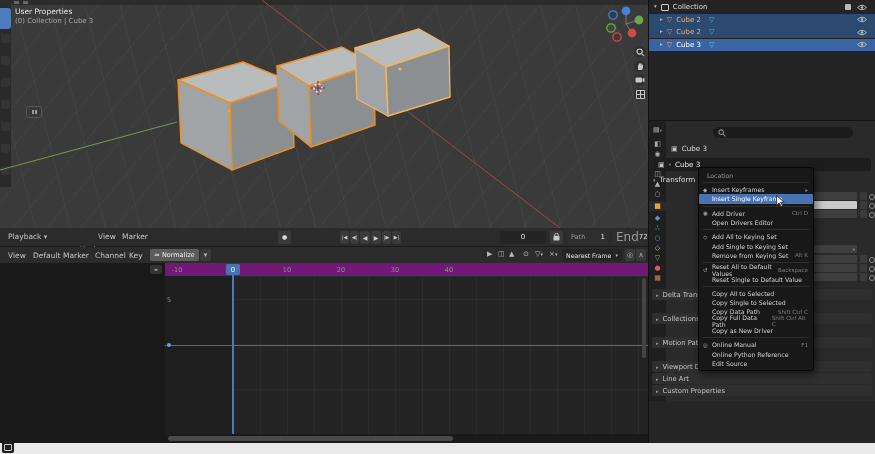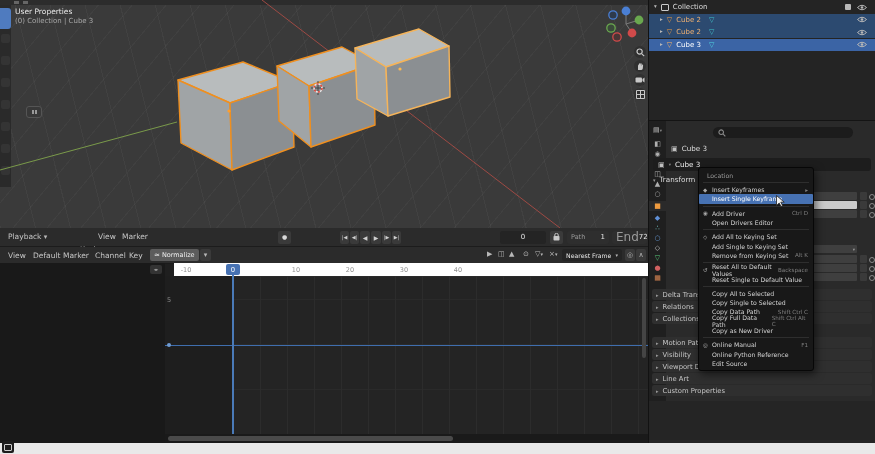--- a/index.html
+++ b/index.html
@@ -24,21 +24,21 @@
   .fld{background:#242424;border-radius:3px;display:flex;align-items:center;justify-content:center;
        font-size:7px;color:#e6e6e6;}
   .btn{background:#3a3a3a;border-radius:2px;display:flex;align-items:center;justify-content:center;
        font-size:6.5px;color:#cfcfcf;}
   .ic{font-size:7px;color:#b8b8b8;line-height:1;}
   
   #timeline-header{left:0;top:228px;width:648px;height:18px;background:#2b2b2b;border-bottom:1px solid #1c1c1c;}
   #graph-header{left:0;top:247px;width:648px;height:16px;background:#2b2b2b;border-bottom:1px solid #1b1b1b;}
   
   #graph-channels{left:0;top:263px;width:165px;height:180px;background:#191919;}
-  #graph-ruler{left:174px;top:263px;width:483px;height:13px;background:#ffffff;border-bottom:1px solid #181818;}
+  #graph-ruler{left:165px;top:263px;width:483px;height:13px;background:#701a75;border-bottom:1px solid #181818;}
   .tick{position:absolute;top:3px;transform:translateX(-50%);font-size:6.5px;color:#8f8f8f;}
   #graph-plot{left:165px;top:276px;width:483px;height:158px;background:#242424;}
   #plot-grid{left:68px;top:0;width:415px;height:158px;
      background-image:repeating-linear-gradient(to right,#2c2c2c 0 1px,transparent 1px 27px),
                       repeating-linear-gradient(to bottom,#2a2a2a 0 1px,transparent 1px 45px);
      background-position:0 0,0 23px;}
   #plot-neg{left:0;top:0;width:68px;height:158px;background:#1e1e1e;}
   #graph-hscroll{left:165px;top:434px;width:483px;height:9px;background:#1a1a1a;}
   #sidebar-panel{left:556px;top:261px;width:92px;height:58px;background:#2e2e2e;
       border:1px solid #1a1a1a;border-radius:2px;box-shadow:0 2px 5px rgba(0,0,0,.4);font-size:6.5px;}
@@ -424,36 +424,28 @@
     <div class="deco-dot" style="left:220px;top:82px;"></div>
     <div class="deco-dot" style="left:220px;top:91px;"></div>
     <div class="deco-dot" style="left:220px;top:136px;"></div>
     <div class="deco-dot" style="left:220px;top:145px;"></div>
     <div class="deco-dot" style="left:220px;top:154px;"></div>
 
     <div class="prop-row" style="top:168px;">
         <span style="font-size:5px;color:#999;margin:0 4px 0 4px;">▸</span>
         <span>Delta Transform</span>
       </div>
-    <div class="prop-row" style="top:180px;">
-        <span style="font-size:5px;color:#999;margin:0 4px 0 4px;">▸</span>
-        <span>Relations</span>
-      </div>
     <div class="prop-row" style="top:192px;">
         <span style="font-size:5px;color:#999;margin:0 4px 0 4px;">▸</span>
         <span>Collections</span>
       </div>
     <div class="prop-row" style="top:216px;">
         <span style="font-size:5px;color:#999;margin:0 4px 0 4px;">▸</span>
         <span>Motion Paths</span>
       </div>
-    <div class="prop-row" style="top:228px;">
-        <span style="font-size:5px;color:#999;margin:0 4px 0 4px;">▸</span>
-        <span>Visibility</span>
-      </div>
     <div class="prop-row" style="top:240px;">
         <span style="font-size:5px;color:#999;margin:0 4px 0 4px;">▸</span>
         <span>Viewport Display</span>
       </div>
     <div class="prop-row" style="top:252px;">
         <span style="font-size:5px;color:#999;margin:0 4px 0 4px;">▸</span>
         <span>Line Art</span>
       </div>
     <div class="prop-row" style="top:264px;">
         <span style="font-size:5px;color:#999;margin:0 4px 0 4px;">▸</span>

